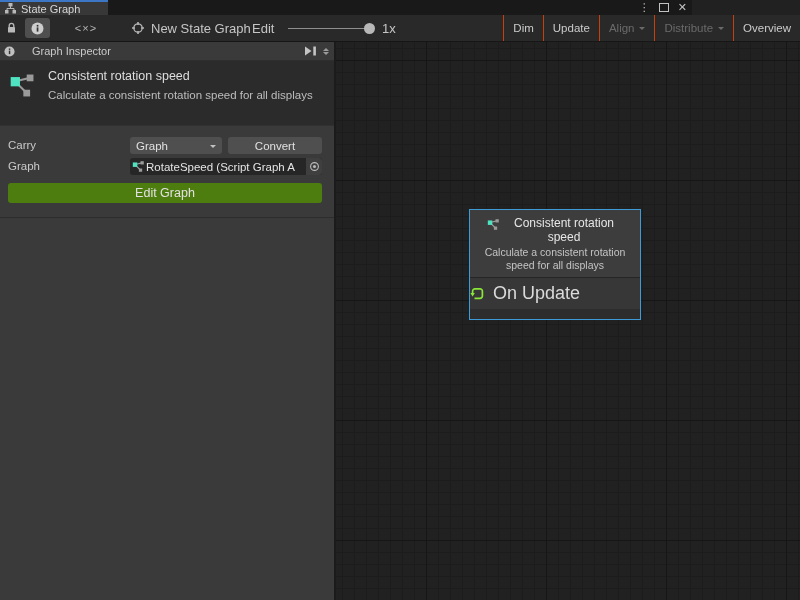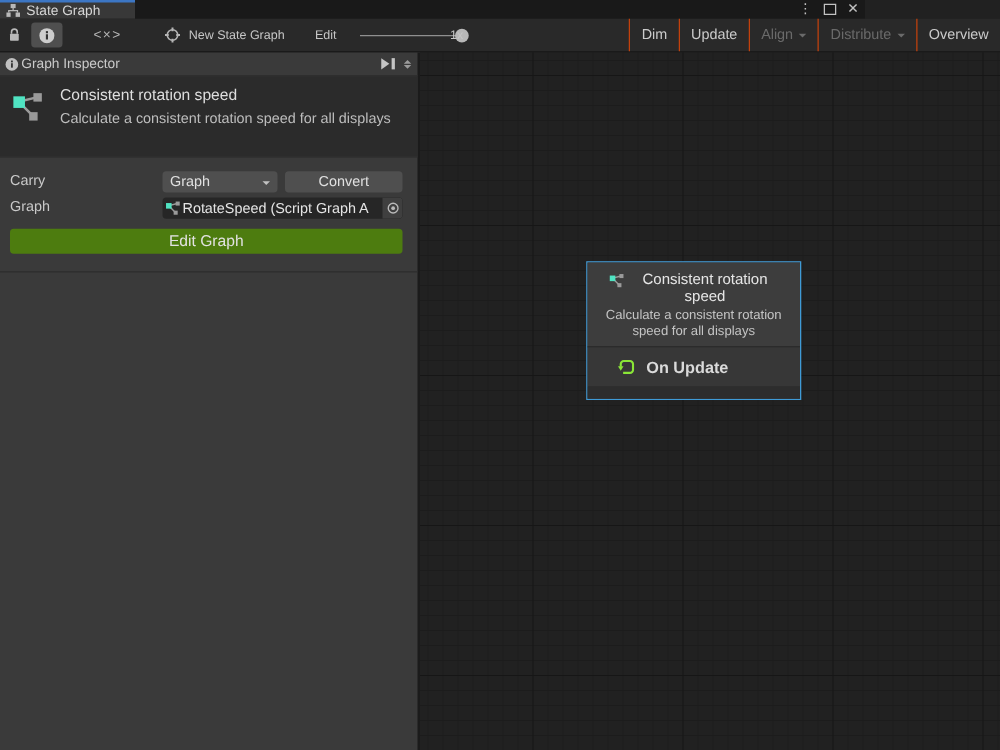--- a/index.html
+++ b/index.html
@@ -18,43 +18,43 @@
   }
   .winctl{position:absolute;right:5px;top:0;height:15px;display:flex;align-items:center;gap:9px;color:#c2c2c2;}
   .winctl .dots{font-size:11px;line-height:11px;}
   .winctl .maxbox{display:inline-block;width:8px;height:7px;border:1.5px solid #c2c2c2;}
   .winctl .closex{font-size:11px;line-height:11px;}
   
   .toolbar{
     position:absolute;left:0;top:15px;width:800px;height:27px;box-sizing:border-box;
     background:#292929;border-bottom:1px solid #161616;
   }
-  .tb-item{position:absolute;display:flex;align-items:center;color:#c6c6c6;font-size:10px;height:26px;}
+  .tb-item{position:absolute;display:flex;align-items:center;color:#c6c6c6;font-size:13px;height:26px;}
   .info-btn{left:25px;top:3px;width:25px;height:20px;background:#4f4f4f;border-radius:3px;justify-content:center;}
   .lock-btn{left:6px;top:0;}
   .code-btn{left:64px;top:0;width:44px;justify-content:center;color:#b5b5b5;letter-spacing:1px;font-size:11px;}
   .newgraph-btn{left:131px;top:0;gap:6px;}
   .zoom-label{left:252px;top:0;}
   .zoom-track{position:absolute;left:288px;top:13px;width:84px;height:1px;background:#8f8f8f;}
   .zoom-handle{position:absolute;left:364px;top:8px;width:11px;height:11px;border-radius:50%;background:#b8b8b8;}
-  .zoom-value{left:360px;top:0;}
+  .zoom-value{left:382px;top:0;}
   .tb-right{position:absolute;right:0;top:0;height:26px;display:flex;}
   .tb-btn{
     display:flex;align-items:center;gap:5px;padding:0 9px;height:26px;
     color:#cbcbcb;font-size:11.5px;border-left:1px solid #c2410c;
   }
   .tb-btn.disabled{color:#6a6a6a;}
   .tri-down{width:0;height:0;border:3.5px solid transparent;border-top-color:currentColor;margin-top:4px;}
   
   .panel{
     position:absolute;left:0;top:42px;width:336px;height:558px;box-sizing:border-box;
     background:#3a3a3a;border-right:2px solid #1b1b1b;
   }
   .insp-header{
-    height:18px;display:flex;align-items:center;gap:2px;padding:0 4px;
+    height:18px;display:flex;align-items:center;gap:17px;padding:0 4px;
     border-bottom:1px solid #2e2e2e;color:#cacaca;font-size:11px;
   }
   .insp-header .right-icons{margin-left:auto;display:flex;align-items:center;gap:6px;}
   .spinner{display:flex;flex-direction:column;gap:3px;align-items:center;padding-right:1px;}
   .tri-up-s{width:0;height:0;border:3.5px solid transparent;border-bottom-color:#9b9b9b;margin-bottom:-1px;}
   .tri-down-s{width:0;height:0;border:3.5px solid transparent;border-top-color:#9b9b9b;margin-top:-1px;}
   .desc-box{position:relative;height:64px;background:#2b2b2b;border-bottom:1px solid #313131;}
   .desc-icon{position:absolute;left:9px;top:11px;}
   .desc-title{position:absolute;left:48px;top:8px;font-size:12.5px;color:#dedede;}
   .desc-text{position:absolute;left:48px;top:27px;width:272px;font-size:11.5px;line-height:15px;color:#bdbdbd;}
@@ -102,21 +102,21 @@
   }
   .node{
     position:absolute;left:133px;top:167px;width:172px;height:111px;box-sizing:border-box;
     border:1px solid #3f9bd7;background:#373737;display:flex;flex-direction:column;
   }
   .node-header{background:#3d3d3d;border-bottom:1px solid #262626;padding:6px 4px 5px;text-align:center;}
   .node-title-row{display:flex;justify-content:center;align-items:flex-start;gap:5px;}
   .node-title-row svg{margin-top:2px;}
   .node-title{width:118px;font-size:12px;line-height:14px;color:#e6e6e6;}
   .node-desc{margin-top:2px;font-size:10.5px;line-height:13px;color:#c4c4c4;}
-  .node-event-row{height:31px;display:flex;align-items:center;gap:8px;padding-left:24px;font-size:13px;color:#dadada;background:#373737;font-weight:bold;}
+  .node-event-row{height:31px;display:flex;align-items:center;gap:8px;padding-left:0;font-size:18px;color:#dadada;background:#373737;}
   .node-footer{flex:1 1 auto;background:#2d2d2d;}
 </style>
 </head>
 <body>
 
 <div class="tabstrip">
   <div class="tab">
     <svg width="11" height="11" viewBox="0 0 11 11">
       <path d="M5.5 3v2.5M2 7V5.5h7V7" stroke="#b8b8b8" stroke-width="1" fill="none"></path>
       <rect x="3.5" y="0" width="4" height="3.5" fill="#b8b8b8"></rect>

